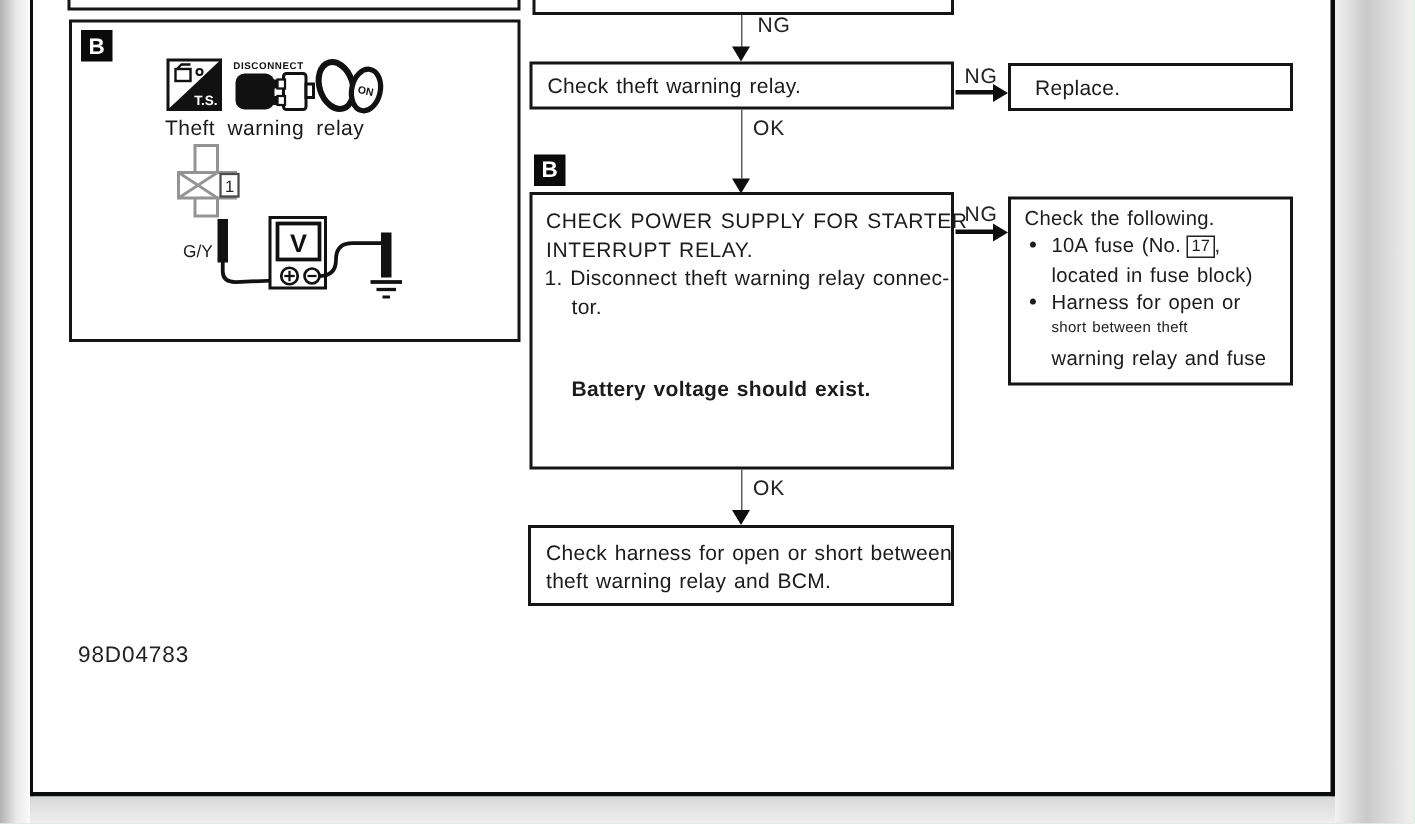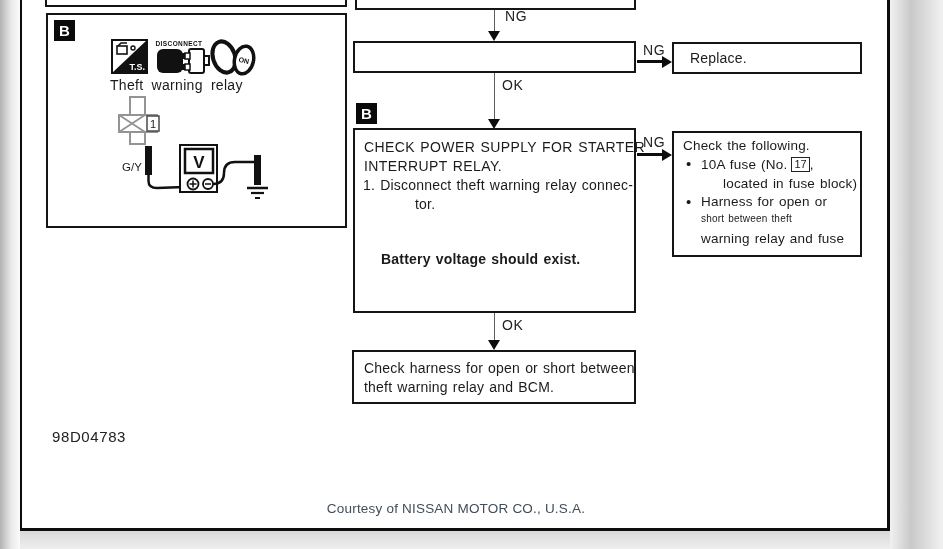--- a/index.html
+++ b/index.html
@@ -51,50 +51,51 @@
   <div class="shadow-bottom"></div>
 
   <div class="fbox" style="left:45px;top:-30px;width:302px;height:37px;"></div>
   <div class="fbox" style="left:355px;top:-30px;width:281px;height:40px;"></div>
 
   <div class="vline" style="left:494px;top:10px;height:22px;"></div>
   <div class="arr-down" style="left:488px;top:31px;"></div>
   <div class="lbl" style="left:505px;top:8px;">NG</div>
 
   <div class="fbox" style="left:353px;top:41px;width:283px;height:32px;"></div>
+  <div class="txt" style="left:365px;top:50px;">Check theft warning relay.</div>
 
   <div class="lbl" style="left:643px;top:42px;">NG</div>
   <div class="hline" style="left:637px;top:60px;width:26px;"></div>
   <div class="arr-right" style="left:662px;top:56px;"></div>
   <div class="fbox" style="left:672px;top:42px;width:190px;height:32px;"></div>
   <div class="txt" style="left:690px;top:51px;">Replace.</div>
 
   <div class="lbl" style="left:502px;top:77px;">OK</div>
   <div class="vline" style="left:494px;top:73px;height:46px;"></div>
   <div class="arr-down" style="left:488px;top:119px;"></div>
 
   <div class="bsq" style="left:356px;top:103px;">B</div>
 
   <div class="fbox" style="left:353px;top:128px;width:283px;height:185px;"></div>
   <div class="txt caps" style="left:364px;top:140px;">CHECK POWER SUPPLY FOR STARTER</div>
   <div class="txt caps" style="left:364px;top:159px;">INTERRUPT RELAY.</div>
   <div class="txt" style="left:363px;top:178px;">1. Disconnect theft warning relay connec-</div>
-  <div class="txt" style="left:381px;top:197px;margin-left:34px;">tor.</div>
+  <div class="txt" style="left:381px;top:197px;">tor.</div>
   <div class="txt bold" style="left:381px;top:252px;">Battery voltage should exist.</div>
 
   <div class="lbl" style="left:643px;top:134px;">NG</div>
   <div class="hline" style="left:637px;top:153px;width:26px;"></div>
   <div class="arr-right" style="left:662px;top:149px;"></div>
   <div class="fbox" style="left:672px;top:131px;width:190px;height:126px;"></div>
   <div class="txt" style="left:683px;top:139px;font-size:13.5px;">Check the following.</div>
   <div class="bullet" style="left:686px;top:156px;">•</div>
   <div class="txt" style="left:701px;top:157px;font-size:13.5px;">
     <span>10A fuse (No.</span><span class="fuse17">17</span><span>,</span>
   </div>
-  <div class="txt" style="left:701px;top:177px;font-size:13.5px;margin-left:22px;">located in fuse block)</div>
+  <div class="txt" style="left:701px;top:177px;font-size:13.5px;">located in fuse block)</div>
   <div class="bullet" style="left:686px;top:194px;">•</div>
   <div class="txt" style="left:701px;top:195px;font-size:13.5px;">Harness for open or</div>
   <div class="txt" style="left:701px;top:214px;font-size:10px;">short between theft</div>
   <div class="txt" style="left:701px;top:232px;font-size:13.5px;">warning relay and fuse</div>
 
   <div class="lbl" style="left:502px;top:317px;">OK</div>
   <div class="vline" style="left:494px;top:313px;height:28px;"></div>
   <div class="arr-down" style="left:488px;top:340px;"></div>
   <div class="fbox" style="left:352px;top:350px;width:284px;height:54px;"></div>
   <div class="txt" style="left:364px;top:361px;">Check harness for open or short between</div>
@@ -162,15 +163,14 @@
       <rect x="206" y="140" width="7" height="30" fill="#111111"></rect>
       <g>
         <line x1="199" y1="173" x2="220" y2="173" stroke="#111111" stroke-width="2.5"></line>
         <line x1="203" y1="178" x2="216" y2="178" stroke="#111111" stroke-width="2.2"></line>
         <line x1="207" y1="183" x2="212" y2="183" stroke="#111111" stroke-width="2"></line>
       </g>
     </svg>
   </div>
 
   <div class="docnum">98D04783</div>
-  <div class="courtesy">Courtesy of NISSAN MOTOR CO., U.S.A.</div>
 
 </div>
 
 </body></html>

